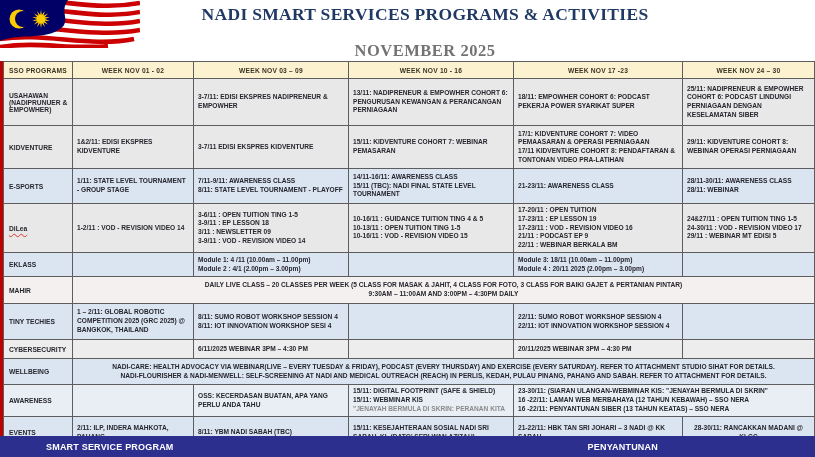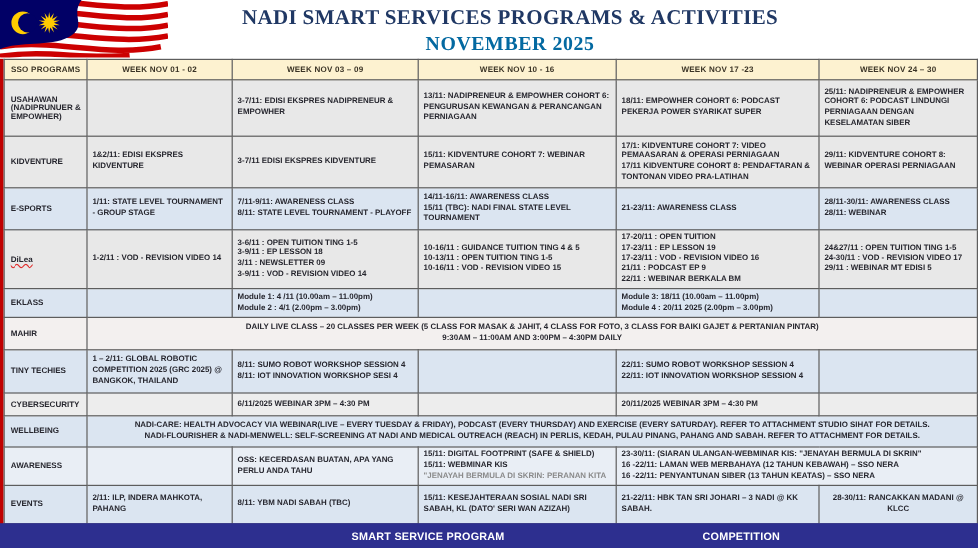--- a/index.html
+++ b/index.html
@@ -1,48 +1,48 @@
 <!DOCTYPE html>
 <html><head>
 <meta charset="utf-8">
 <style>
   * { margin:0; padding:0; box-sizing:border-box; }
   html,body { width:815px; height:457px; background:#ffffff; overflow:hidden;
               font-family:"Liberation Sans", sans-serif; }
   .page { position:relative; width:815px; height:457px; background:#fff; }
 
   
-  .banner { position:relative; height:49px; }
+  .banner { position:relative; height:61px; }
   .flag { position:absolute; left:0; top:0; width:140px; height:48px; }
   .titles { position:absolute; left:35px; right:0; top:0; text-align:center; }
   .title { font-family:"Liberation Serif", serif; font-weight:bold; font-size:17.5px;
            letter-spacing:.3px; color:#203864; padding-top:4px; }
   .subtitle { font-family:"Liberation Serif", serif; font-weight:bold; font-size:16.5px;
-              letter-spacing:.5px; color:#0369a1; margin-top:2px; }
+              letter-spacing:.5px; color:#737373; margin-top:16px; }
 
   
   .table-wrap { border-left:3px solid #c00000; width:815px; }
   table { border-collapse:collapse; table-layout:fixed; width:812px; }
   th, td { border:1px solid #5d5d5d; vertical-align:middle; }
   thead th { background:#fdf2d0; color:#3a3325; font-size:6.7px; font-weight:bold;
              text-align:center; height:17px; letter-spacing:.2px; }
   tbody th.rowlabel { font-size:6.7px; font-weight:bold; color:#26262e;
                       text-align:left; padding:2px 3px 2px 5px; }
   tbody td { font-size:6.6px; font-weight:bold; color:#26262e;
              padding:2px 4px; text-align:left; line-height:1.32; }
   tbody td .line { margin:0; }
   tbody td .muted { color:#8a8a8a; }
   .squiggle { text-decoration: underline wavy #e03030; text-decoration-thickness:1px;
               text-underline-offset:2px; }
 
   
   .footer { position:absolute; left:0; bottom:0; width:815px; height:21px;
             background:#2d2f8f; color:#ffffff; display:flex; align-items:center;
             font-size:9px; font-weight:bold; letter-spacing:.2px; }
-  .footer .left   { padding-left:26px; flex:1; text-align:right; }
+  .footer .left   { padding-left:26px; flex:1; text-align:left;margin-left:20px; }
   .footer .center { flex:1; text-align:center; }
   .footer .right  { flex:1; text-align:right; padding-right:10px; }
 </style>
 </head>
 <body>
 
 <div class="page">
 
   <div class="banner">
     <svg class="flag" viewBox="0 0 140 48" aria-hidden="true">
@@ -265,16 +265,16 @@
             <td style="background: rgb(219, 229, 241); text-align: center;">
               <div class="line">28-30/11: RANCAKKAN MADANI @ KLCC</div>
             </td>
           </tr>
         </tbody>
     </table>
   </div>
 
   <div class="footer">
     <div class="left">SMART SERVICE PROGRAM</div>
-    <div class="center">COMPETITION</div>
+    <div class="center">PENYANTUNAN</div>
   </div>
 
 </div>
 
 </body></html>

